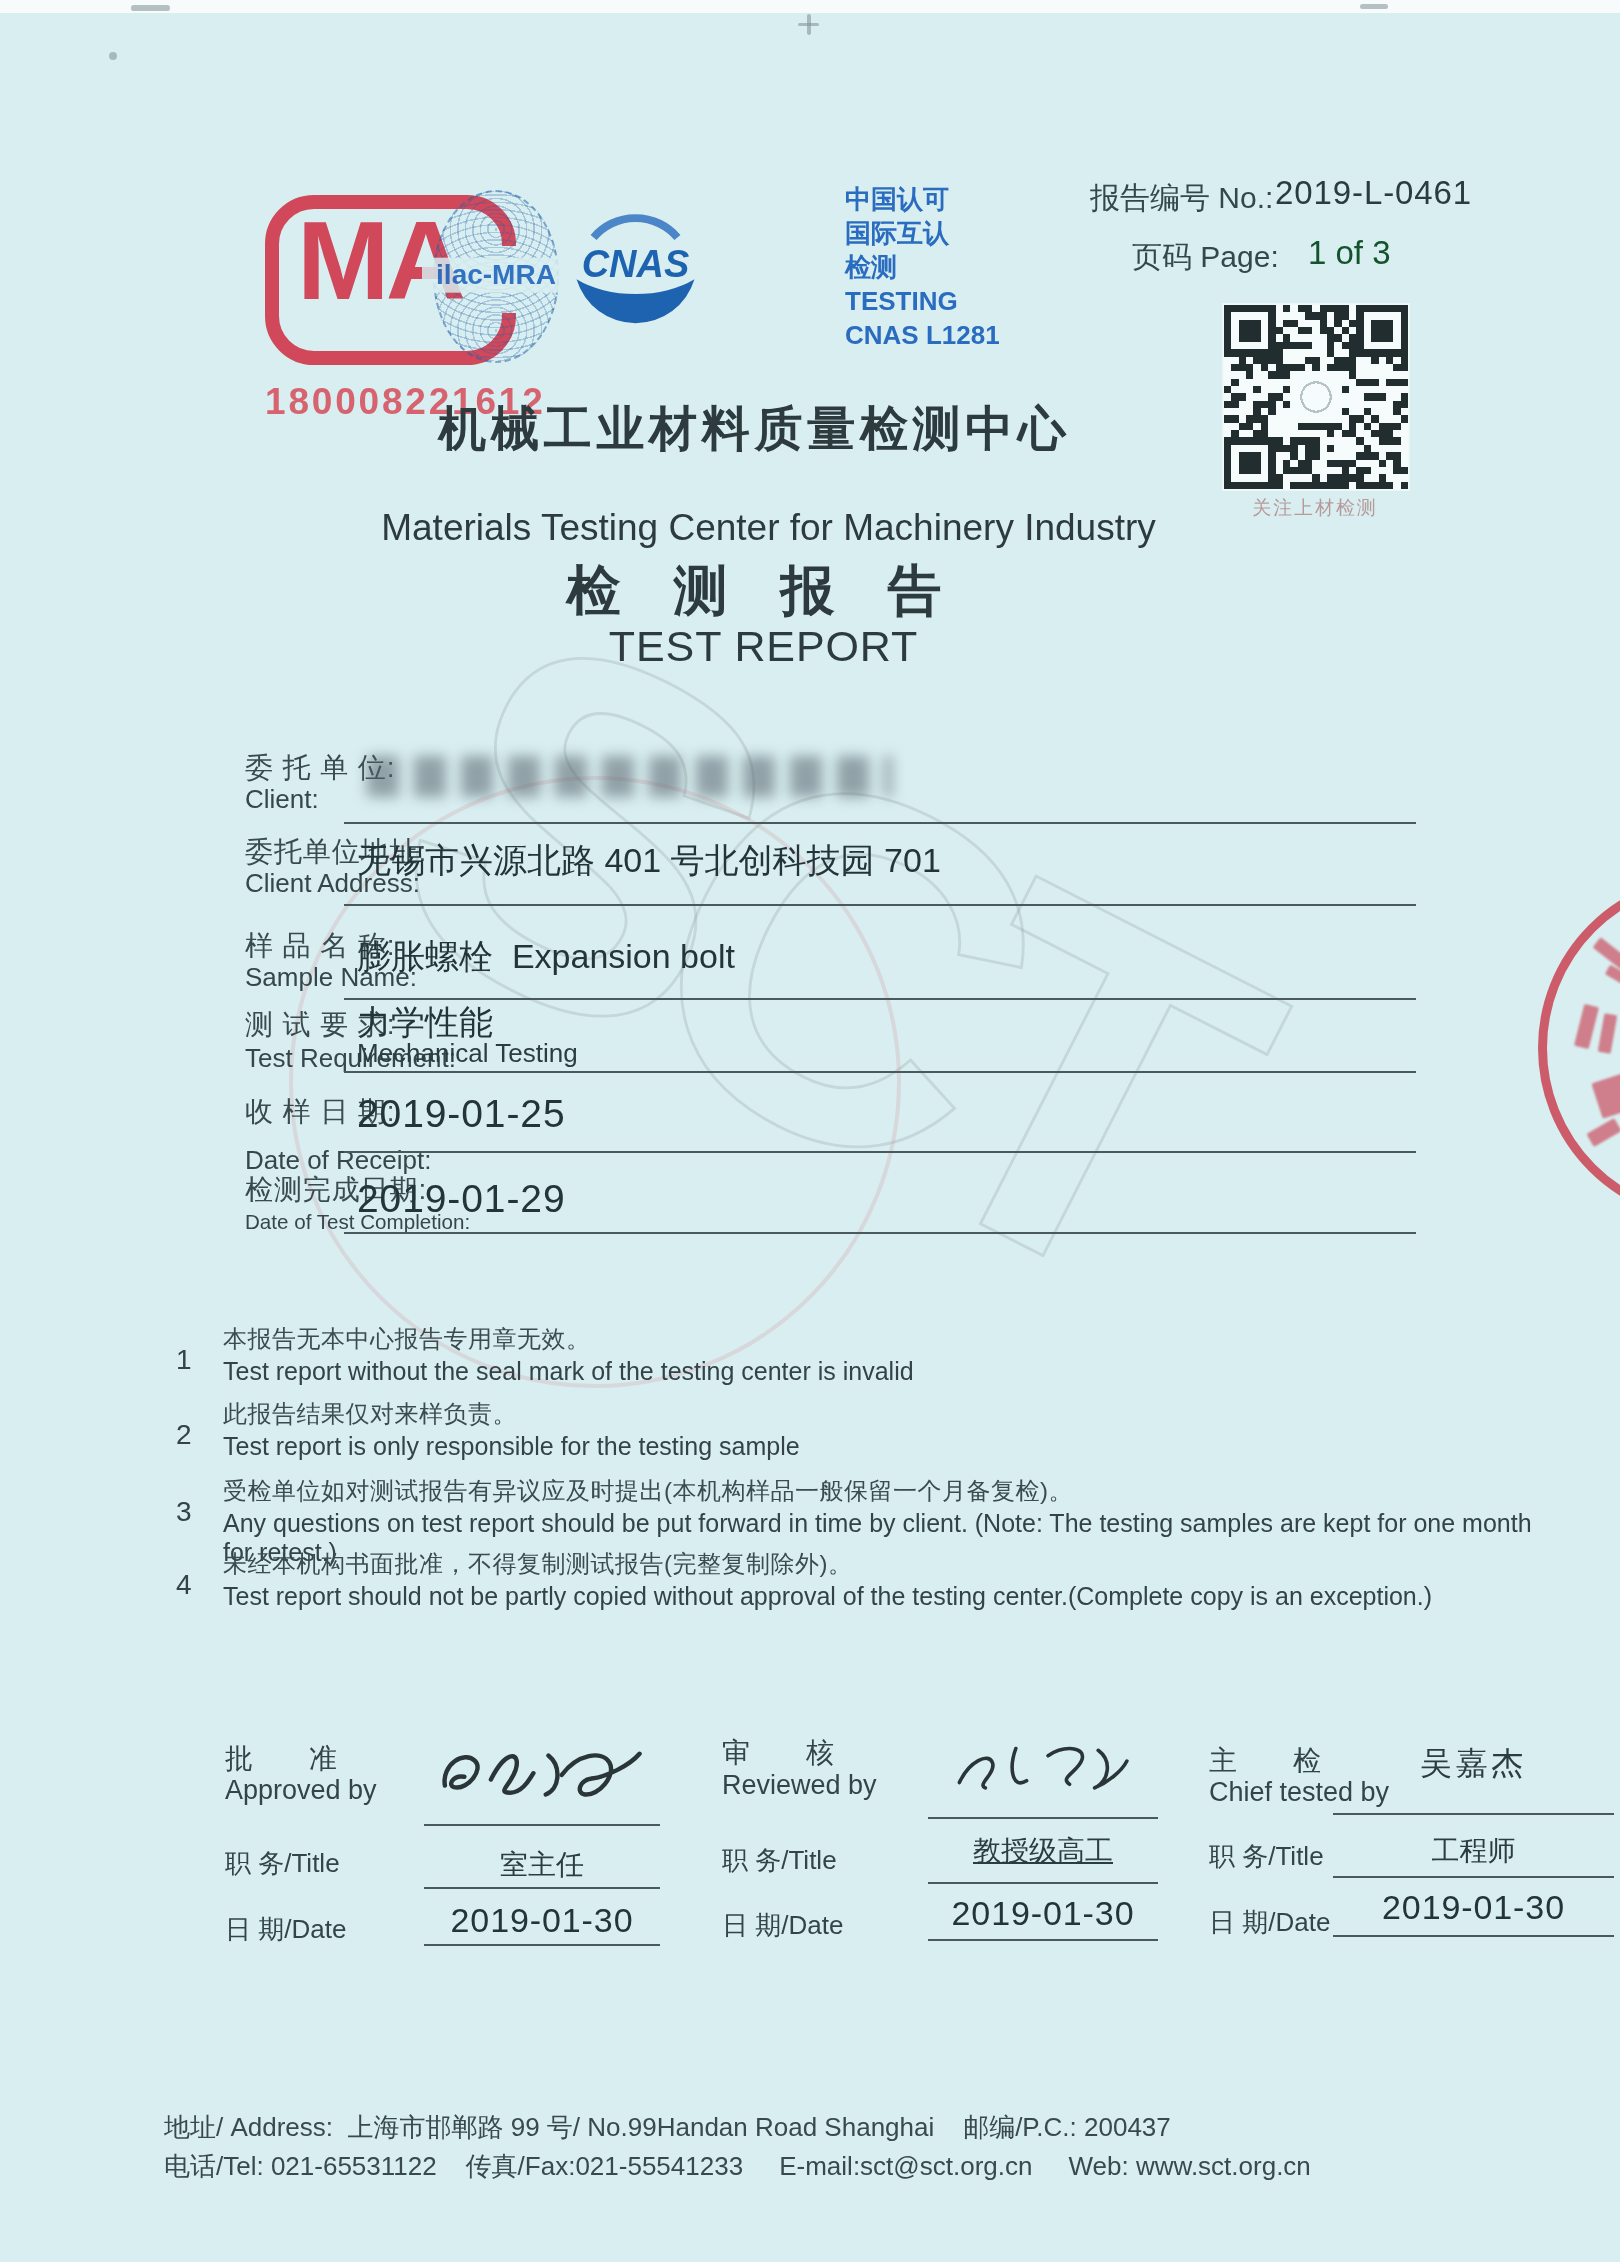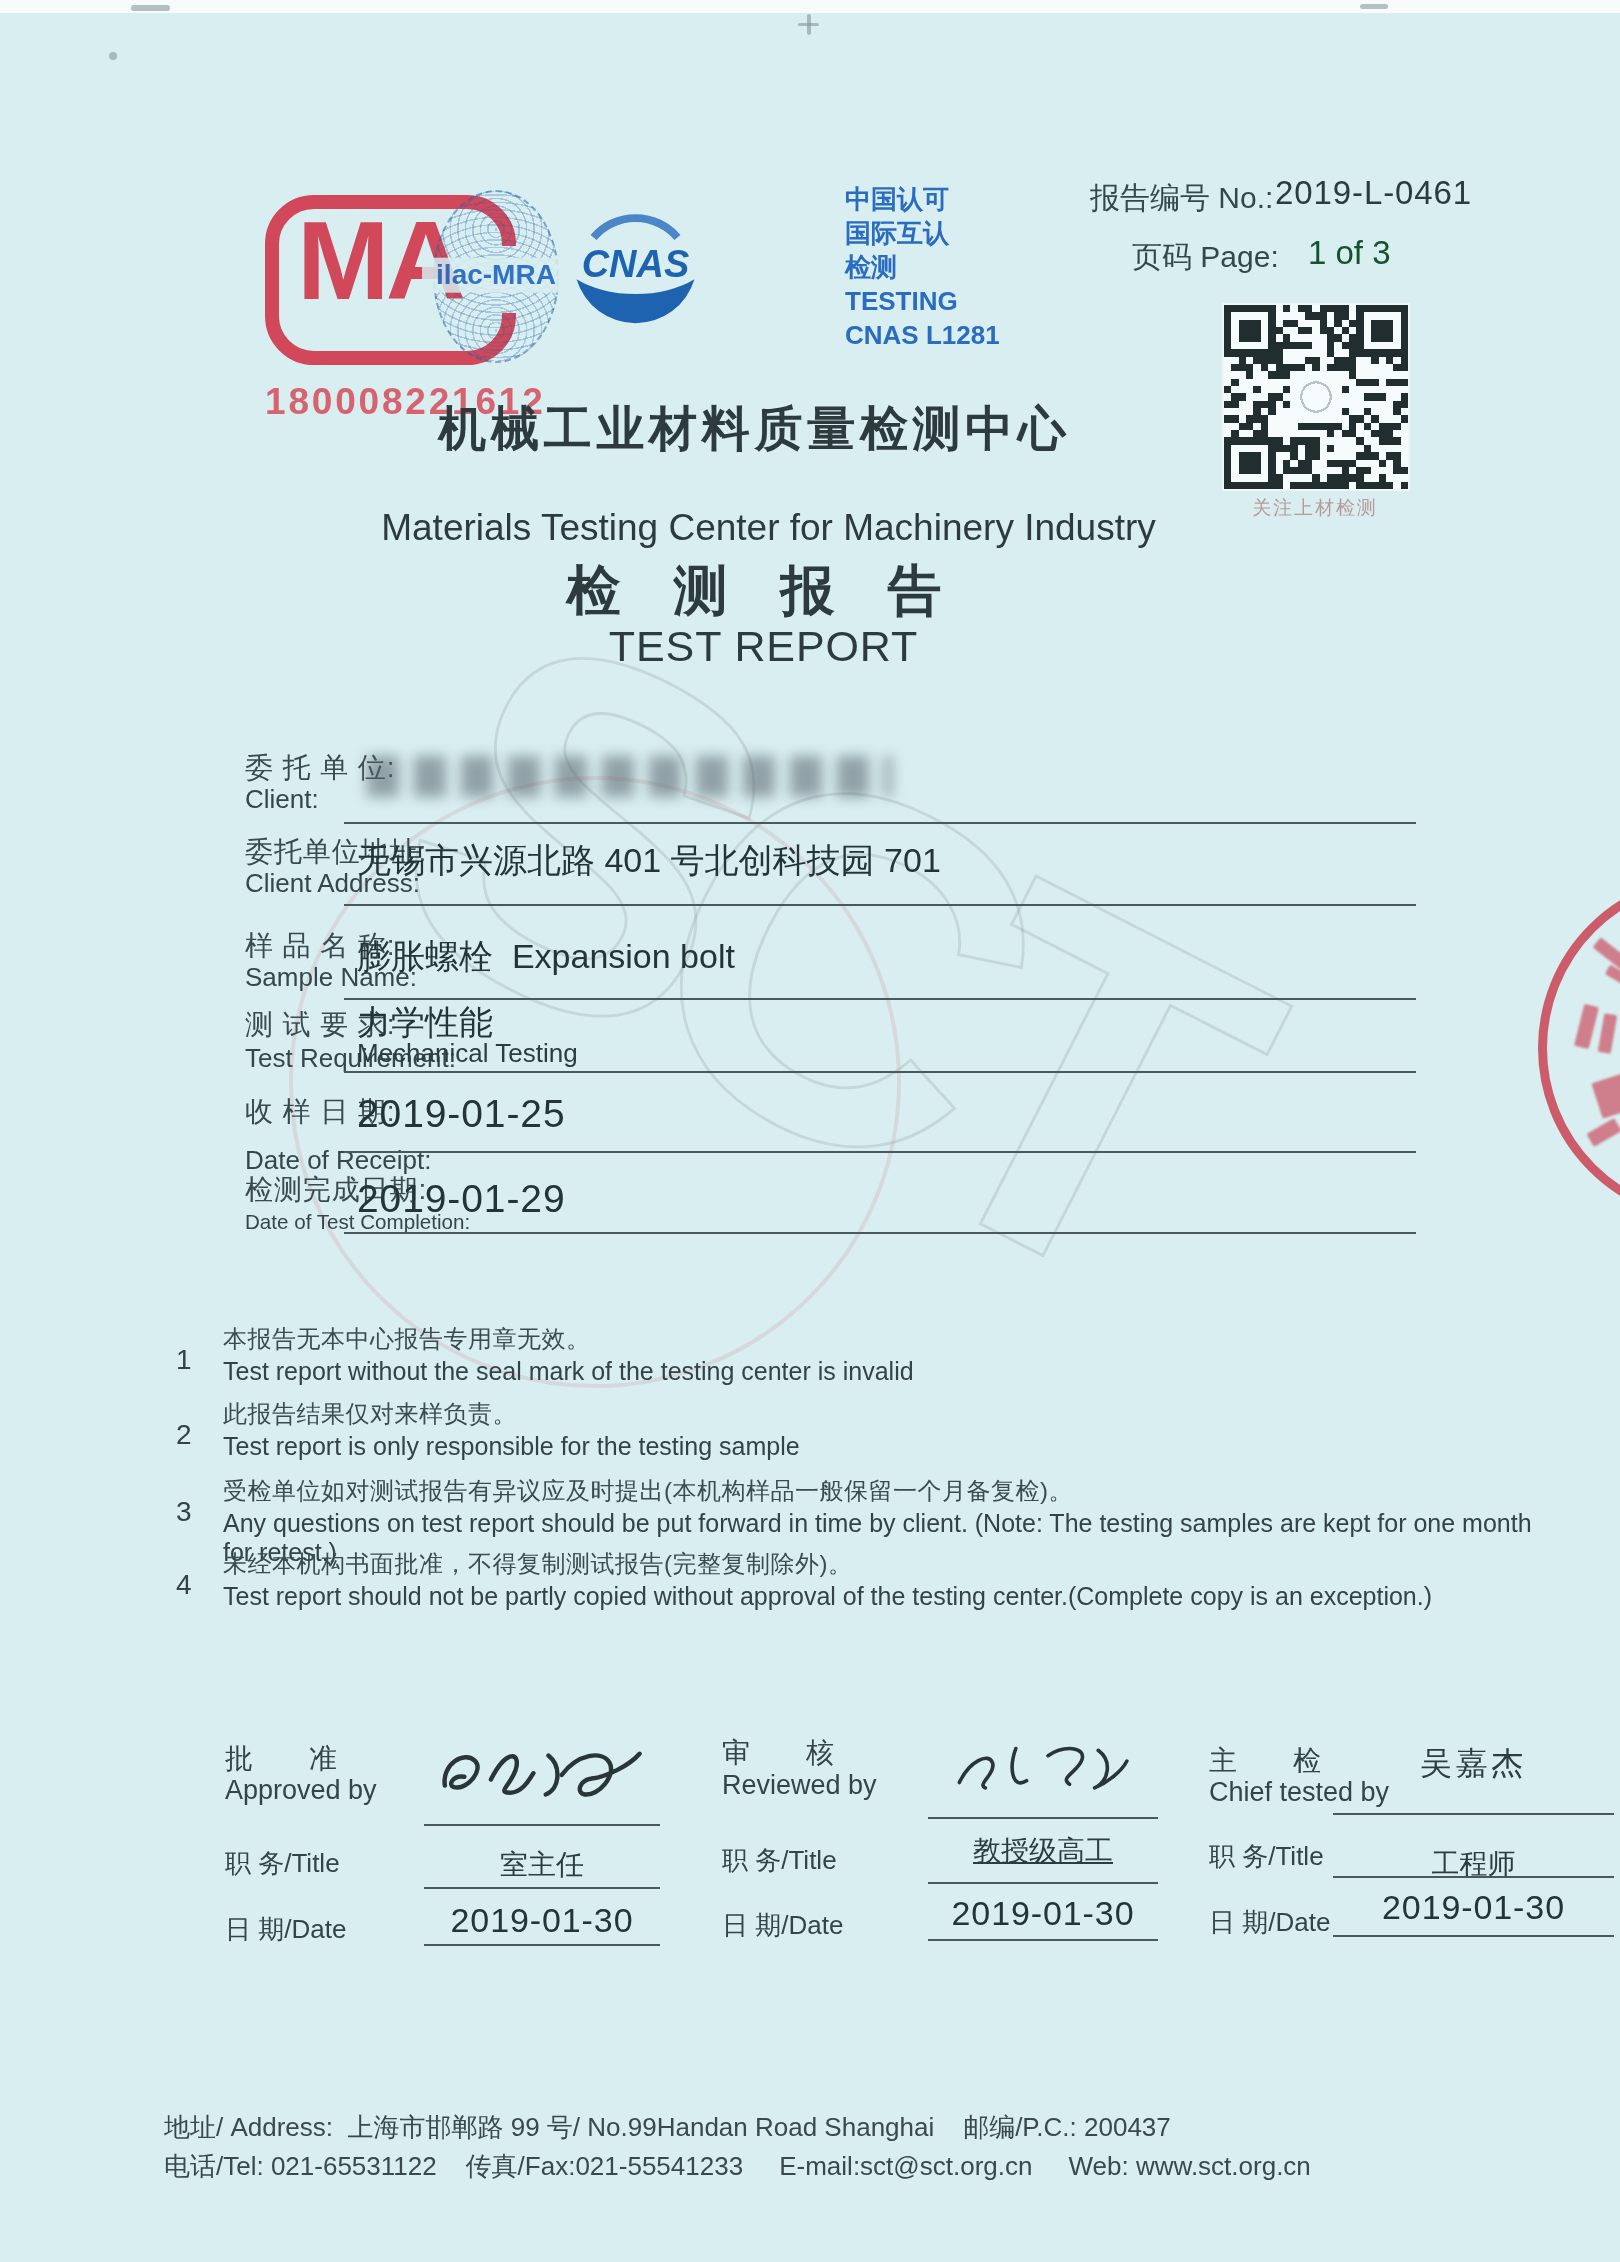--- a/index.html
+++ b/index.html
@@ -478,21 +478,21 @@
     </div>
 
     <div class="sig-col" style="left:984px;width:412px;">
       <div class="s-role-cn" style="top:23.4px;">主　　检</div>
       <div class="s-role-en" style="top:58px;">Chief tested by</div>
       <div class="s-cell" style="left:124px;top:0;width:281px;height:94px;">
         <div class="s-name" style="margin-top:22.5px;">吴嘉杰</div>
       </div>
       <div class="s-title-label" style="left:0;top:120px;">职 务/Title</div>
       <div class="s-cell" style="left:124px;top:103px;width:281px;height:54px;">
-        <div class="s-title-val" style="margin-top:23px;">工程师</div>
+        <div class="s-title-val" style="margin-top:10px;">工程师</div>
       </div>
       <div class="s-title-label" style="left:0;top:186px;">日 期/Date</div>
       <div class="s-cell" style="left:124px;top:167px;width:281px;height:49px;">
         <div class="s-date-val" style="margin-top:1.9px;">2019-01-30</div>
       </div>
     </div>
   </div>
 
   <div class="abs seal">
     <div class="seal-bar" style="left:45px;top:66px;width:43px;height:13px;transform:rotate(38deg);"></div>

